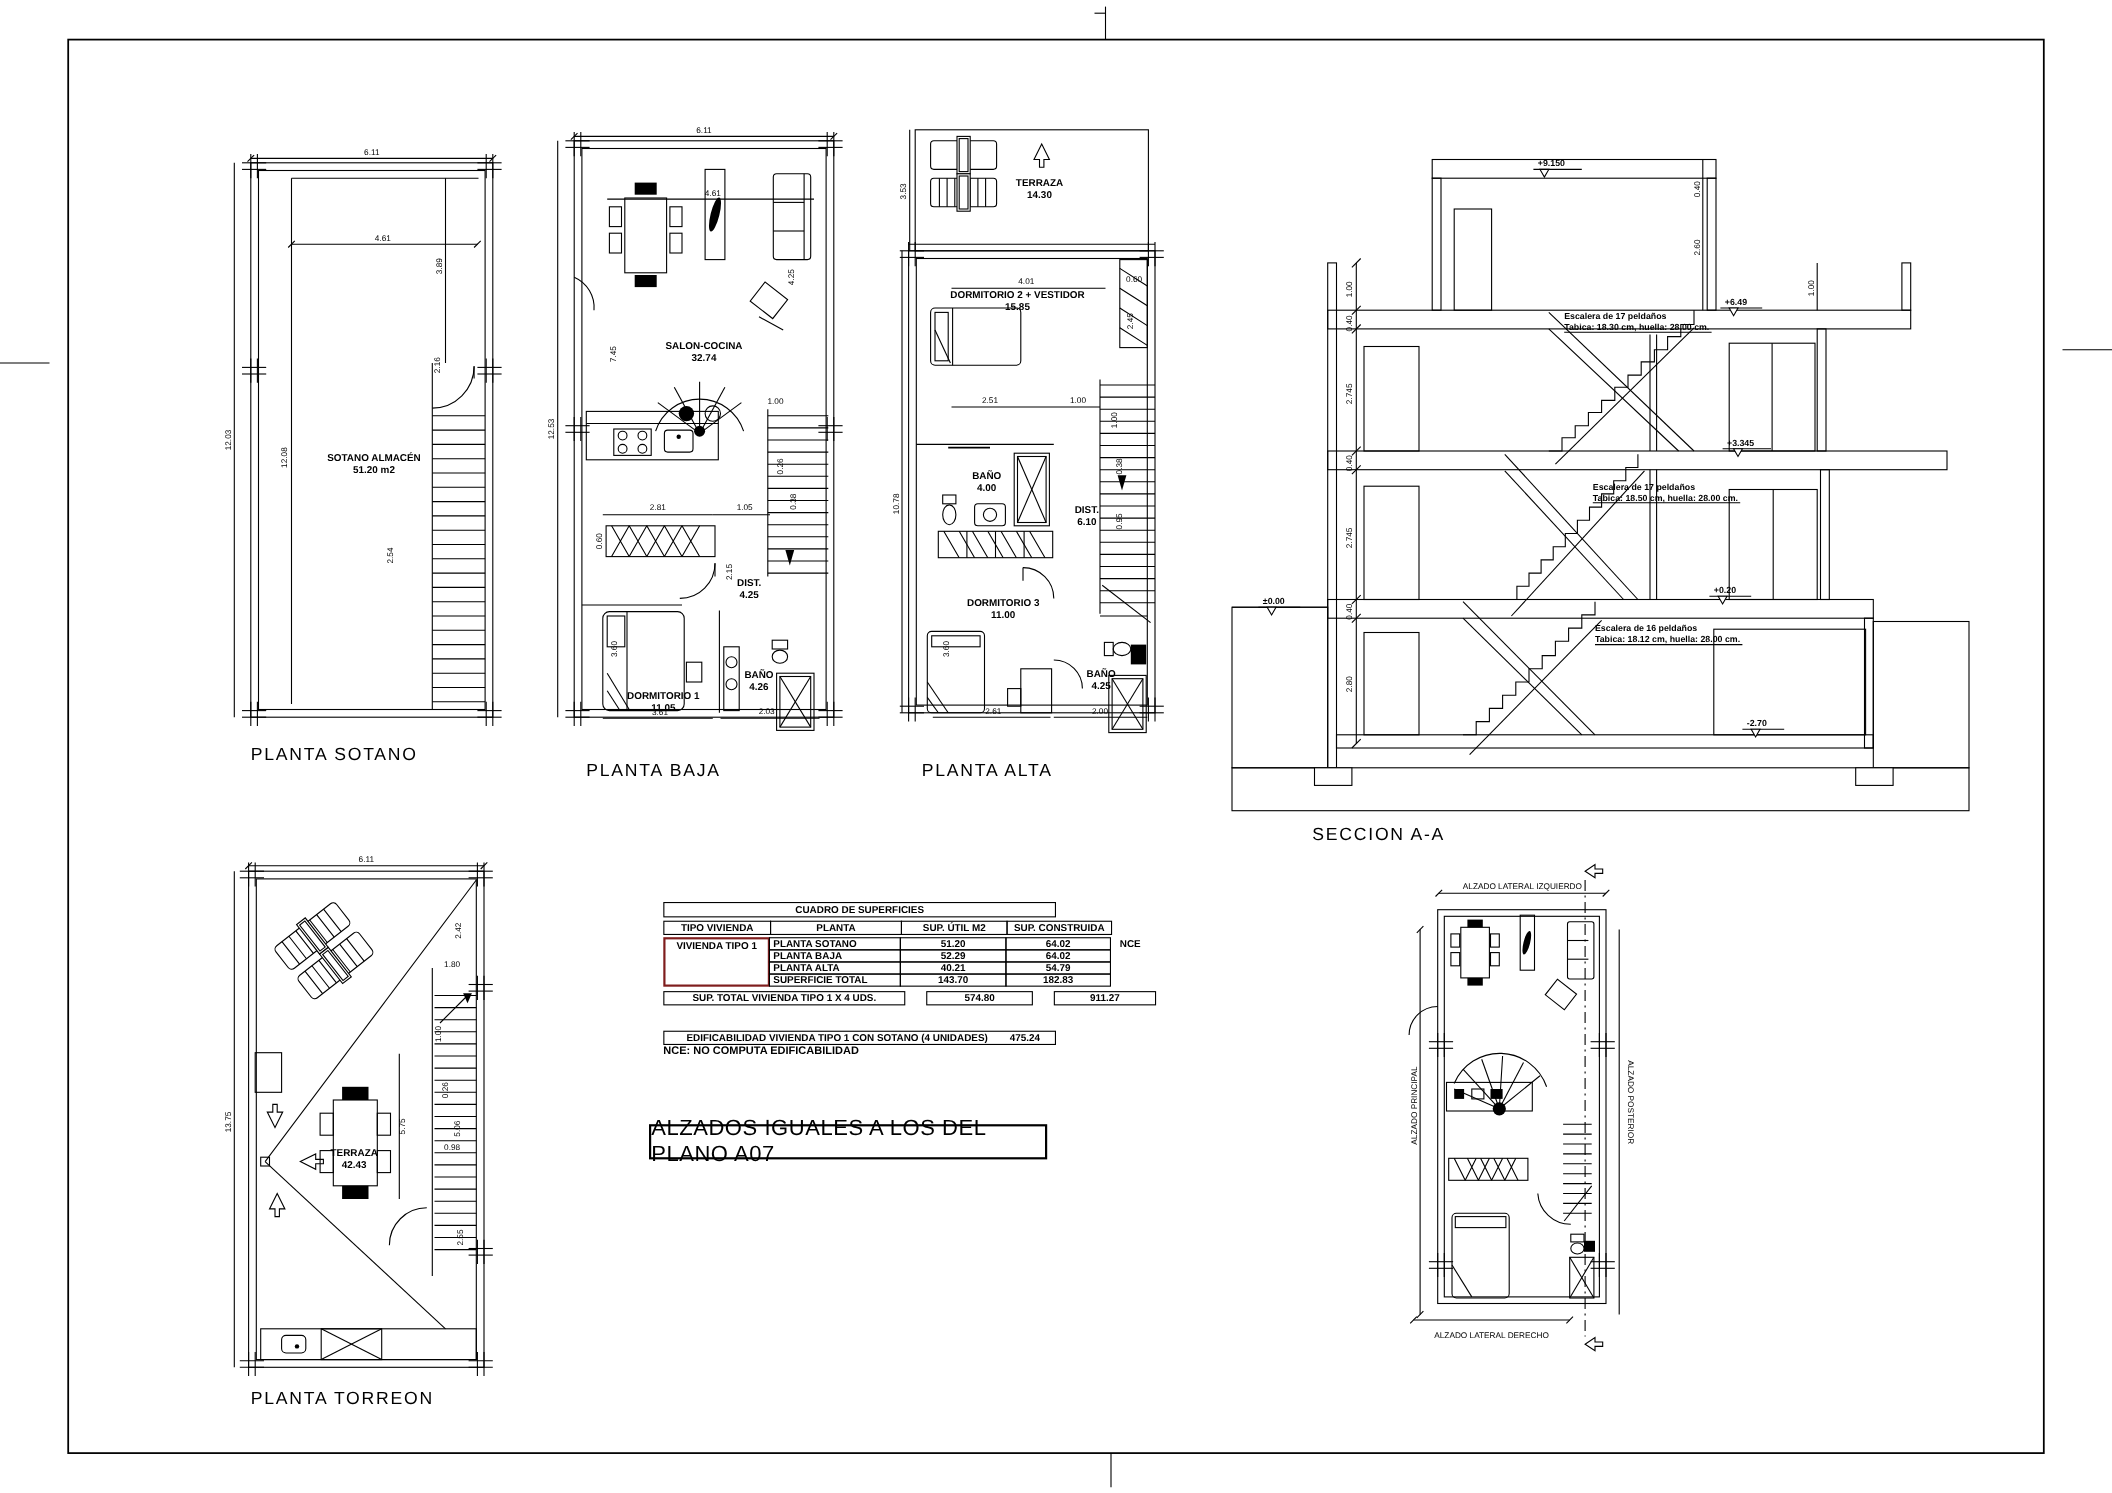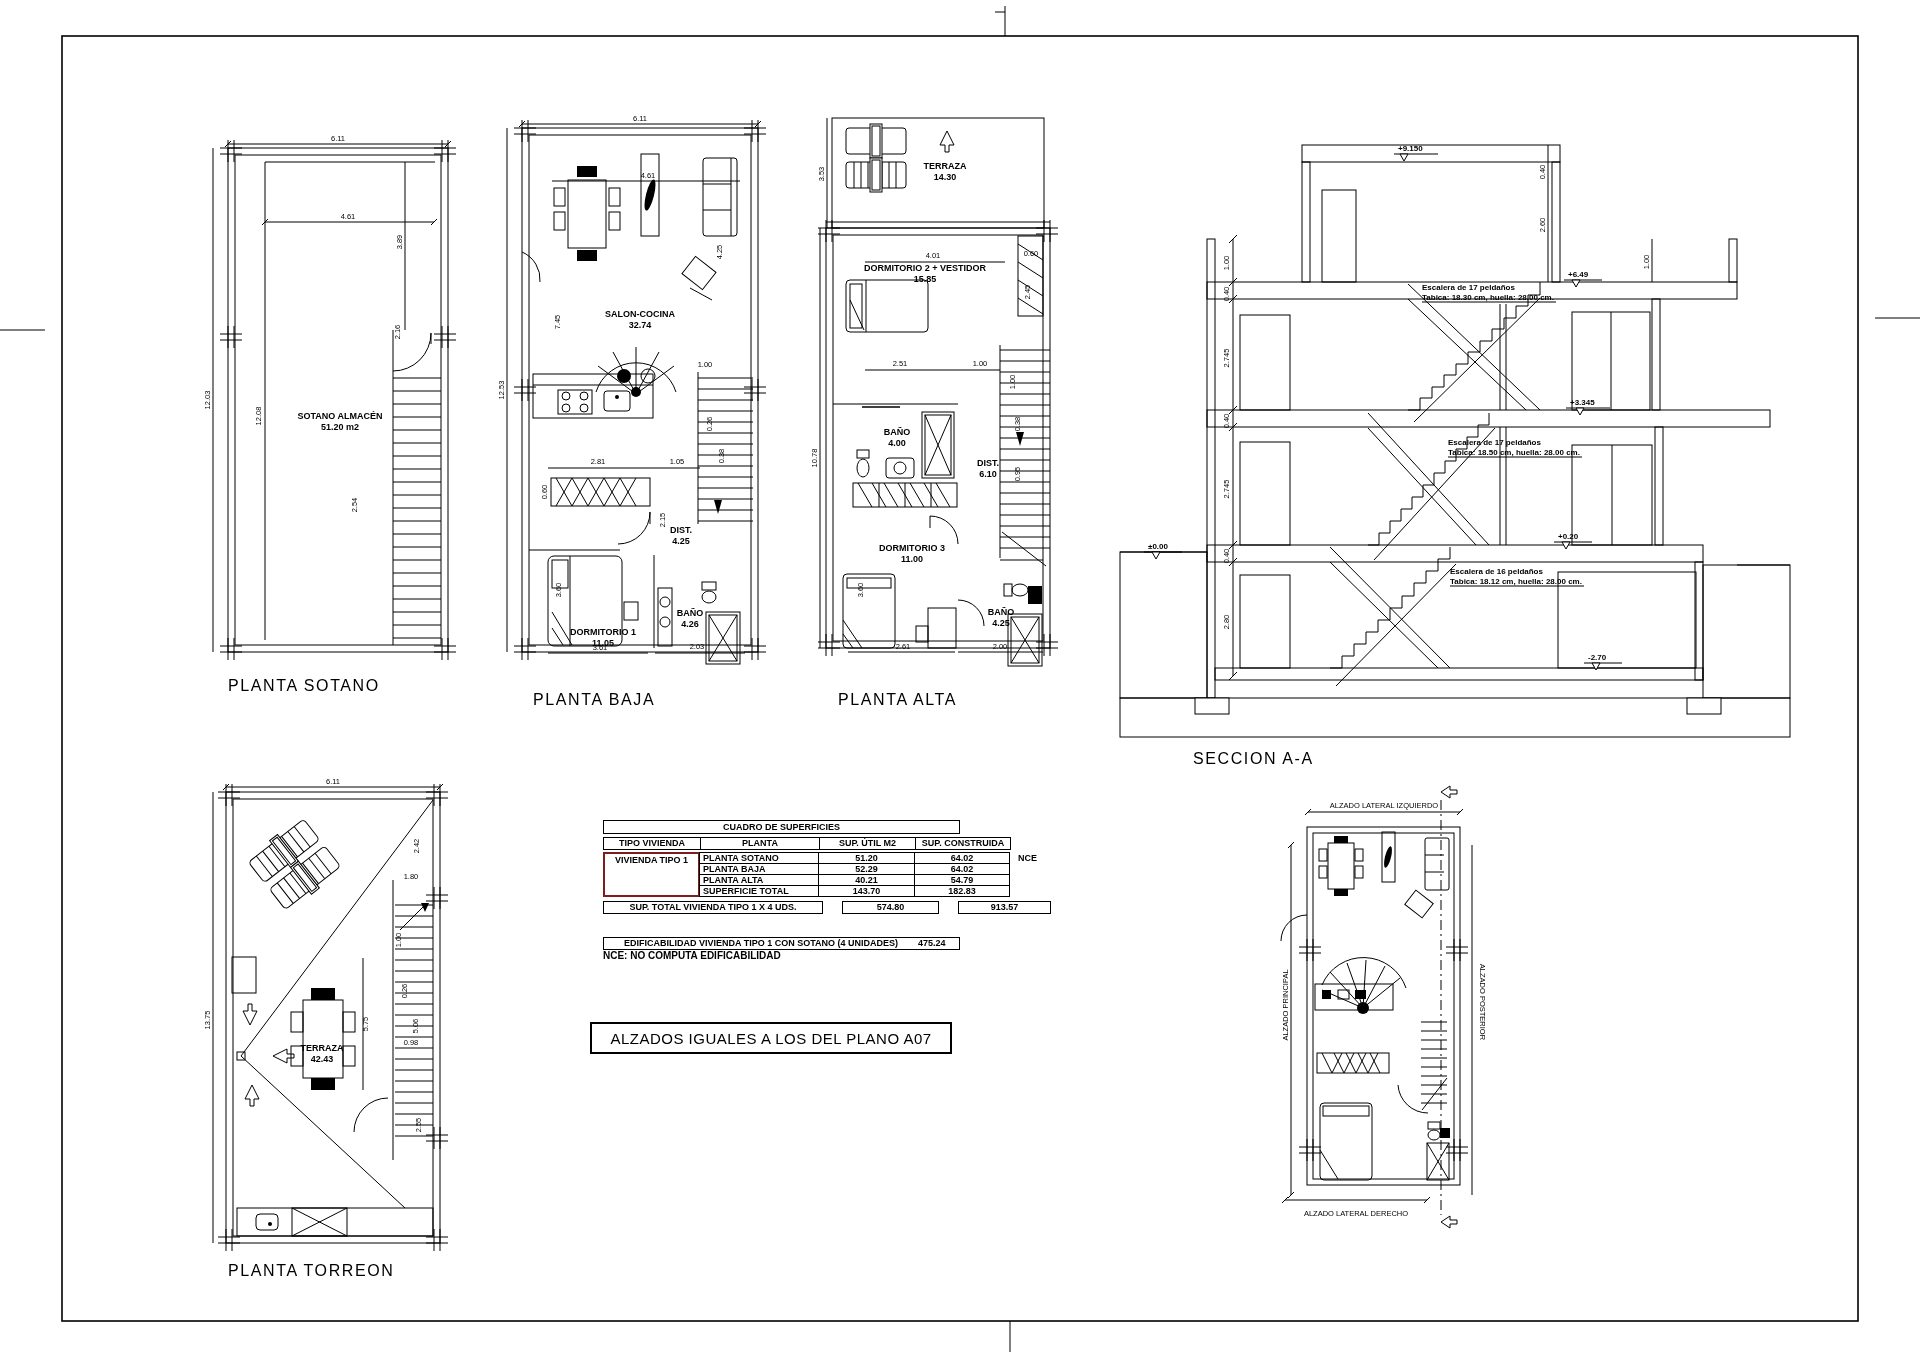--- a/index.html
+++ b/index.html
@@ -33,21 +33,21 @@
   .tb-rows .first{margin-top:0;}
   .nce-tag{position:absolute;right:-28px;top:0;}
   .tb-total{display:grid;grid-template-columns:219px 96px 92px;margin-top:4px;gap:20px;}
   .tb-total div{border:1px solid #000;height:11px;line-height:11px;text-align:center;margin-right:-1px;}
   .tb-edif{display:flex;border:1px solid #000;height:11px;line-height:11px;margin-top:23px;}
   .tb-edif .lab{width:314px;text-align:center;}
   .tb-edif .val{flex:1;text-align:left;}
   .nce-note{position:absolute;left:603px;top:950px;font-size:10px;font-weight:700;}
 
   .notebox{position:absolute;left:590px;top:1022px;width:358px;height:28px;border:2px solid #000;
-           display:flex;align-items:center;justify-content:center;font-size:15px;letter-spacing:.5px;}
+           display:flex;align-items:center;justify-content:center;font-size:20px;letter-spacing:.5px;}
 </style>
 </head>
 <body>
 
 <div class="sheet">
 <svg width="1920" height="1357" viewBox="0 0 1920 1357">
 <defs>
   <pattern id="hatch" width="8" height="8" patternUnits="userSpaceOnUse" patternTransform="rotate(45)">
     <line x1="0" y1="0" x2="0" y2="8"></line>
   </pattern>
@@ -629,21 +629,21 @@
       <div>40.21</div>
       <div>54.79</div>
       <div class="lft">SUPERFICIE TOTAL</div>
       <div>143.70</div>
       <div>182.83</div>
     </div>
   </div>
   <div class="tb-total">
     <div>SUP. TOTAL VIVIENDA TIPO 1 X 4 UDS.</div>
     <div>574.80</div>
-    <div>913.57</div>
+    <div>911.27</div>
   </div>
   <div class="tb-edif">
     <div class="lab">EDIFICABILIDAD VIVIENDA TIPO 1 CON SOTANO (4 UNIDADES)</div>
     <div class="val">475.24</div>
   </div>
 </div>
 <div class="nce-note">NCE:  NO COMPUTA EDIFICABILIDAD</div>
 
 <div class="notebox">
   <span>ALZADOS IGUALES A LOS DEL PLANO A07</span>

